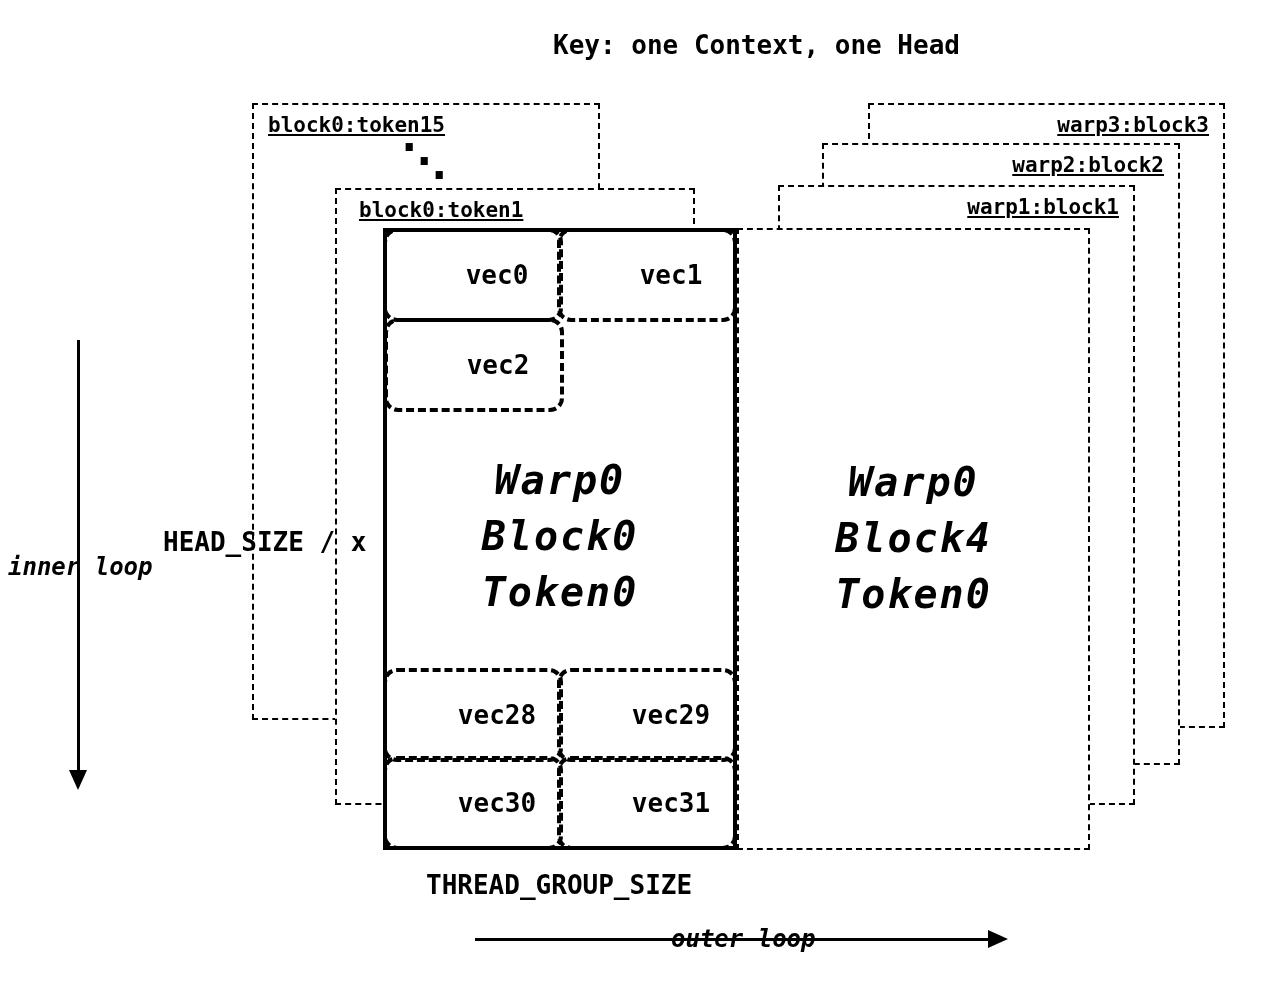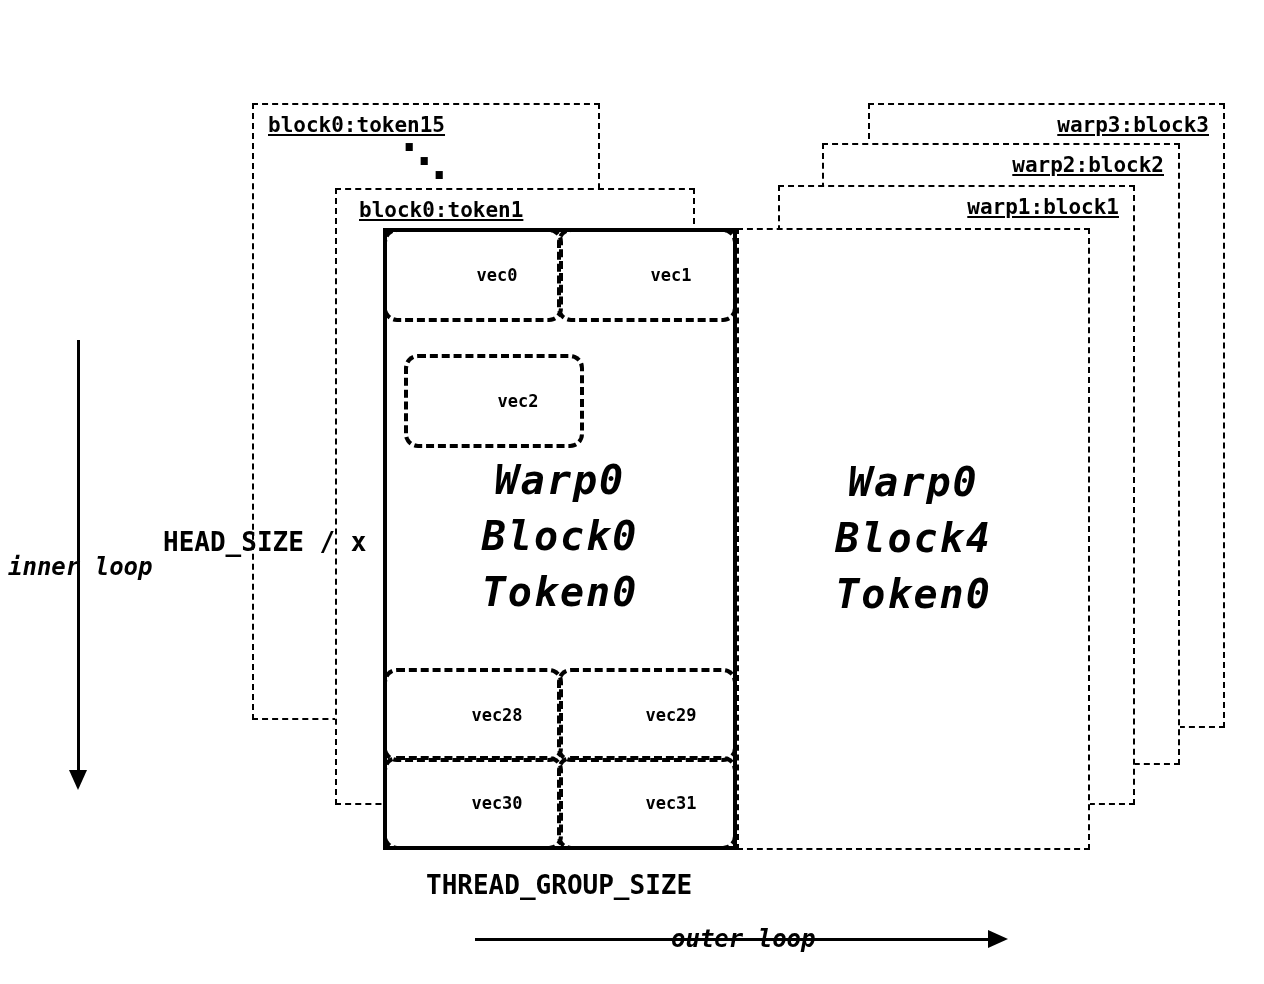--- a/index.html
+++ b/index.html
@@ -16,21 +16,21 @@
   .main { border:4px solid #000; }
 
   .lbl { position:absolute; font-weight:bold; font-size:21px; white-space:nowrap;text-decoration:underline; }
   .tl { left:14px; top:8px; }
   .tr { right:14px; top:8px; }
 
   .vec {
     position:absolute; z-index:7;
     border:4px dashed #000; border-radius:14px;
     display:flex; align-items:center; justify-content:center;
-    font-weight:bold; font-size:17px; background:transparent;padding-left:48px;
+    font-weight:bold; font-size:26px; background:transparent;padding-left:48px;
   }
 
   .center-text {
     position:absolute; left:0; width:100%; top:224px;
     display:flex; flex-direction:column; align-items:center;
     font-weight:bold; font-style:italic; font-size:40px; letter-spacing:2px;
   }
   .center-text span { line-height:56px; white-space:nowrap; }
 
   .axis-label { position:absolute; font-weight:bold; font-size:26px; white-space:nowrap; z-index:9; }
@@ -45,20 +45,21 @@
   .dots span { position:absolute; line-height:1; }
   .dots span:nth-child(1) { left:0;    top:0; }
   .dots span:nth-child(2) { left:15px; top:14px; }
   .dots span:nth-child(3) { left:30px; top:28px; }
 </style>
 </head>
 <body>
 
 <div class="canvas">
 
+  <div class="axis-label" style="left:553px; top:30px;">Key: one Context, one Head</div>
 
   <div class="rect thin" style="left:252px; top:103px; width:348px; height:617px; z-index:1;">
     <span class="lbl tl">block0:token15</span>
   </div>
 
   <div class="dots">
     <span>·</span>
     <span>·</span>
     <span>·</span>
   </div>
@@ -88,21 +89,21 @@
   <div class="rect main" style="left:383px; top:228px; width:354px; height:622px; z-index:6;">
     <div class="center-text" style="top:220px;">
       <span>Warp0</span>
       <span>Block0</span>
       <span>Token0</span>
     </div>
   </div>
 
   <div class="vec" style="left:383px; top:228px; width:180px; height:94px;">vec0</div>
   <div class="vec" style="left:557px; top:228px; width:180px; height:94px;">vec1</div>
-  <div class="vec" style="left:404px; top:318px; width:180px; height:94px;margin-top:36px;">vec2</div>
+  <div class="vec" style="left:384px; top:318px; width:180px; height:94px;">vec2</div>
 
   <div class="vec" style="left:383px; top:668px; width:180px; height:94px;text-align:center;">vec28</div>
   <div class="vec" style="left:557px; top:668px; width:180px; height:94px;">vec29</div>
   <div class="vec" style="left:383px; top:756px; width:180px; height:94px;">vec30</div>
   <div class="vec" style="left:557px; top:756px; width:180px; height:94px;">vec31</div>
 
   <div class="vline" style="left:77px; top:340px; height:432px;"></div>
   <div class="arrow-down" style="left:69px; top:770px;"></div>
   <div class="loop-label" style="left:8px; top:553px;">inner loop</div>
 

